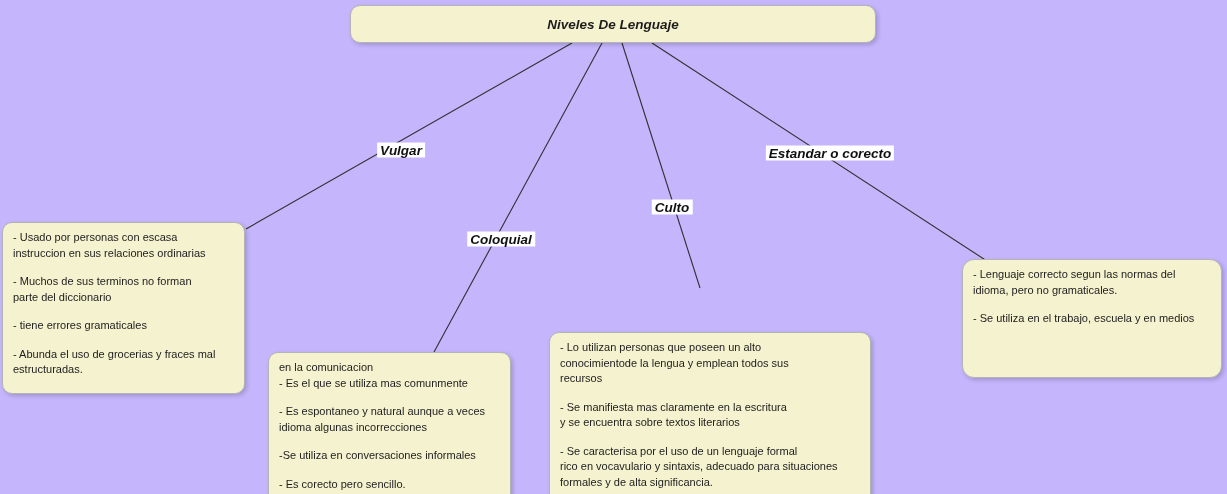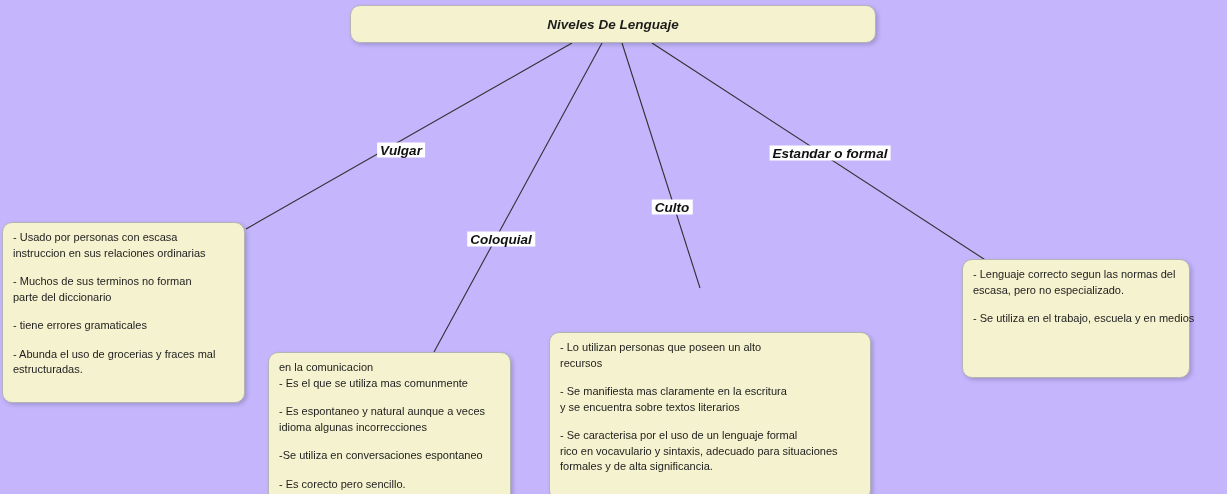--- a/index.html
+++ b/index.html
@@ -12,33 +12,33 @@
   .node{
     position:absolute;box-sizing:border-box;
     background:#f5f2cf;border:1.5px solid #b4b4b4;border-radius:10px;
     box-shadow:2px 2px 4px rgba(0,0,0,0.18);
   }
   .root{
     left:350px;top:5px;width:526px;height:38px;
     display:flex;align-items:center;justify-content:center;
     font-weight:bold;font-style:italic;font-size:13.5px;
   }
-  .branch{padding:7px 10px 24px 10px;font-size:11px;line-height:15.5px;}
+  .branch{padding:7px 10px 15px 10px;font-size:11px;line-height:15.5px;}
   .para{margin:0 0 13px 0;}
   .para:last-child{margin-bottom:0;}
   .tline{white-space:nowrap;}
   .edge-label{
     position:absolute;transform:translate(-50%,-50%);
     background:#ffffff;padding:0 3px;white-space:nowrap;
     font-weight:bold;font-style:italic;font-size:13.5px;color:#111;
   }
   .b-vulgar{left:2px;top:222px;width:243px;min-height:165px;}
   .b-coloquial{left:268px;top:352px;width:243px;min-height:140px;}
   .b-culto{left:549px;top:288px;width:322px;min-height:150px;margin-top:44px;}
-  .b-estandar{left:962px;top:259px;width:228px;min-height:119px;}
+  .b-estandar{left:962px;top:259px;width:260px;min-height:119px;border-radius:12px;}
   .l-vulgar{left:369px;top:150px;margin-left:32px;}
   .l-coloquial{left:501px;top:239px;}
   .l-culto{left:672px;top:207px;}
   .l-estandar{left:830px;top:153px;}
 </style>
 </head>
 <body>
 
 <div class="canvas">
 
@@ -49,21 +49,21 @@
     <line x1="652" y1="43" x2="990" y2="263"></line>
   </svg>
 
   <div class="node root">
     <span>Niveles De Lenguaje</span>
   </div>
 
   <div class="edge-label l-vulgar">Vulgar</div>
   <div class="edge-label l-coloquial">Coloquial</div>
   <div class="edge-label l-culto">Culto</div>
-  <div class="edge-label l-estandar">Estandar o formal</div>
+  <div class="edge-label l-estandar">Estandar o corecto</div>
 
   <div class="node branch b-vulgar">
     <div class="para">
       <div class="tline">- Usado por personas con escasa</div>
       <div class="tline">instruccion en sus relaciones ordinarias</div>
     </div>
     <div class="para">
       <div class="tline">- Muchos de sus terminos no forman</div>
       <div class="tline">parte del diccionario</div>
     </div>
@@ -79,46 +79,47 @@
   <div class="node branch b-coloquial">
     <div class="para">
       <div class="tline">en la comunicacion</div>
       <div class="tline">- Es el que se utiliza mas comunmente</div>
     </div>
     <div class="para">
       <div class="tline">- Es espontaneo y natural aunque a veces</div>
       <div class="tline">idioma algunas incorrecciones</div>
     </div>
     <div class="para">
-      <div class="tline">-Se utiliza en conversaciones espontaneo</div>
+      <div class="tline">-Se utiliza en conversaciones informales</div>
     </div>
     <div class="para">
       <div class="tline">- Es corecto pero sencillo.</div>
     </div>
   </div>
 
   <div class="node branch b-culto">
     <div class="para">
       <div class="tline">- Lo utilizan personas que poseen un alto</div>
+      <div class="tline">conocimientode la lengua y emplean todos sus</div>
       <div class="tline">recursos</div>
     </div>
     <div class="para">
       <div class="tline">- Se manifiesta mas claramente en la escritura</div>
       <div class="tline">y se encuentra sobre textos literarios</div>
     </div>
     <div class="para">
       <div class="tline">- Se caracterisa por el uso de un lenguaje formal</div>
       <div class="tline">rico en vocavulario y sintaxis, adecuado para situaciones</div>
       <div class="tline">formales y de alta significancia.</div>
     </div>
   </div>
 
   <div class="node branch b-estandar">
     <div class="para">
       <div class="tline">- Lenguaje correcto segun las normas del</div>
-      <div class="tline">escasa, pero no especializado.</div>
+      <div class="tline">idioma, pero no gramaticales.</div>
     </div>
     <div class="para">
       <div class="tline">- Se utiliza en el trabajo, escuela y en medios</div>
     </div>
   </div>
 
 </div>
 
 </body></html>

